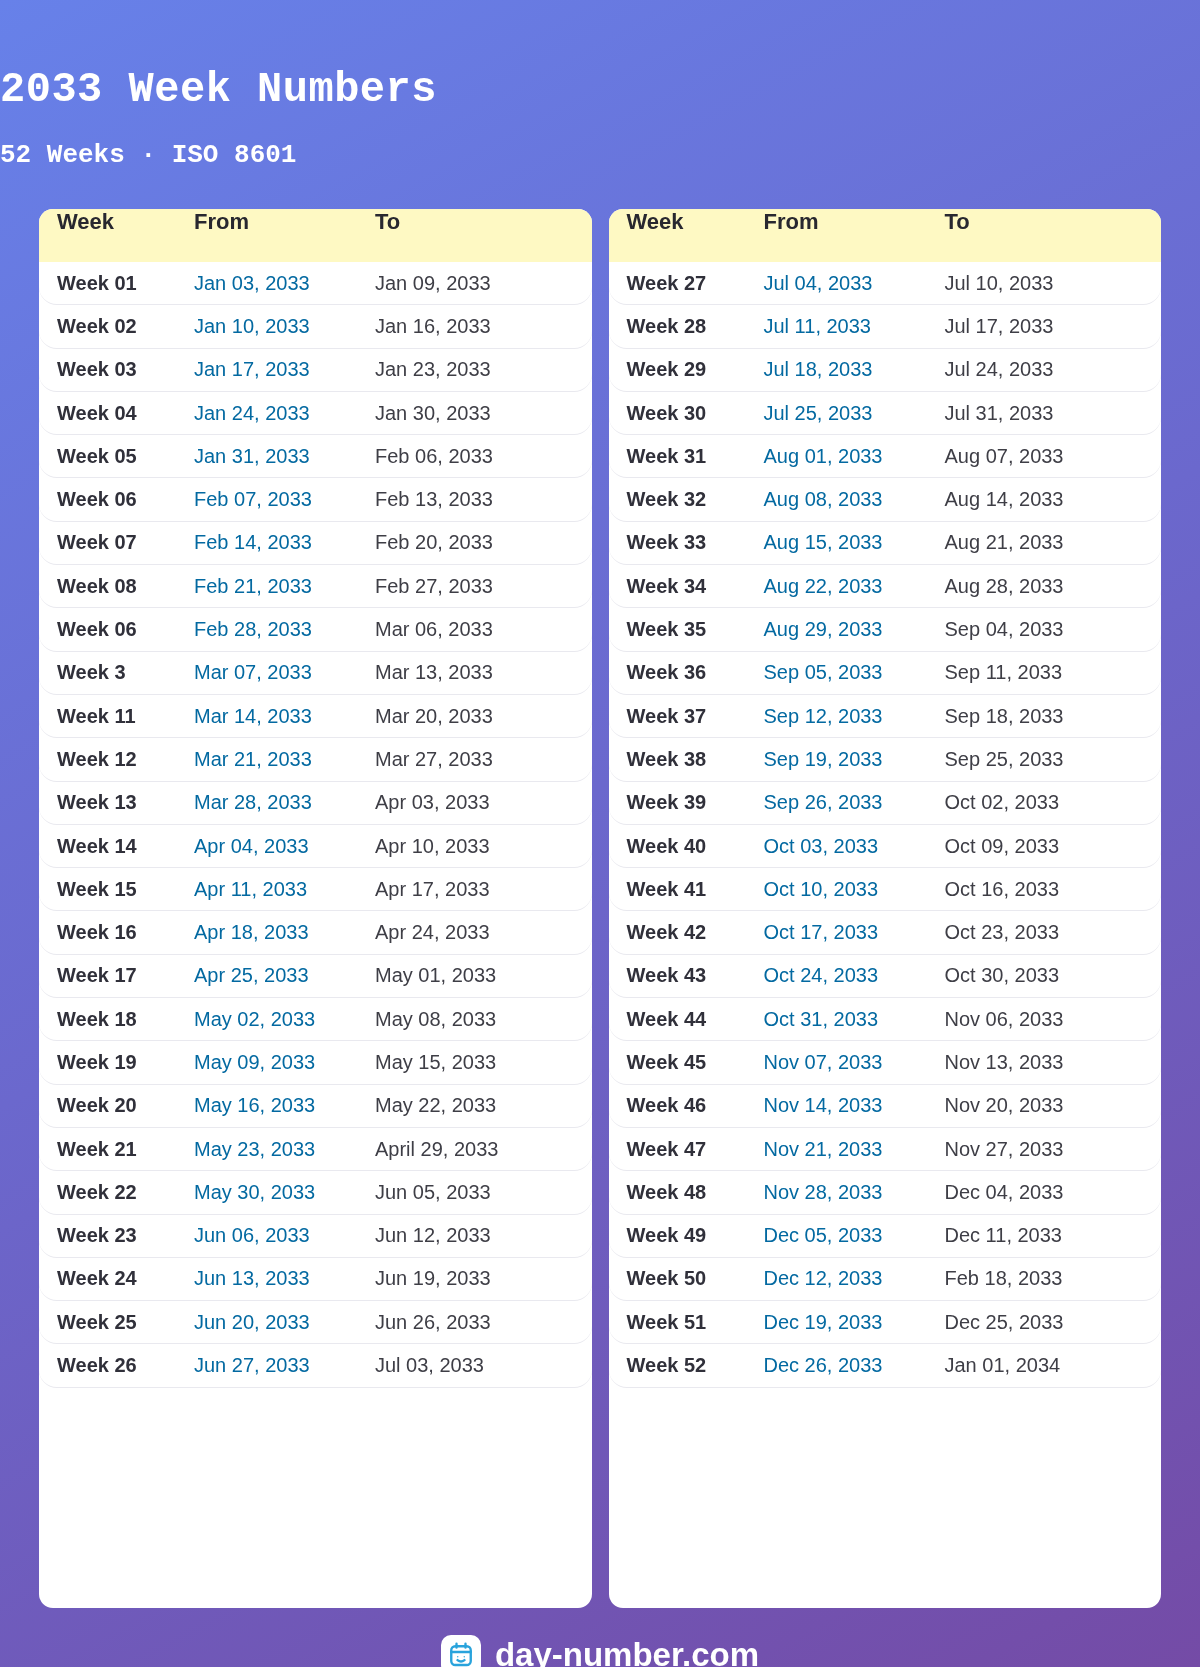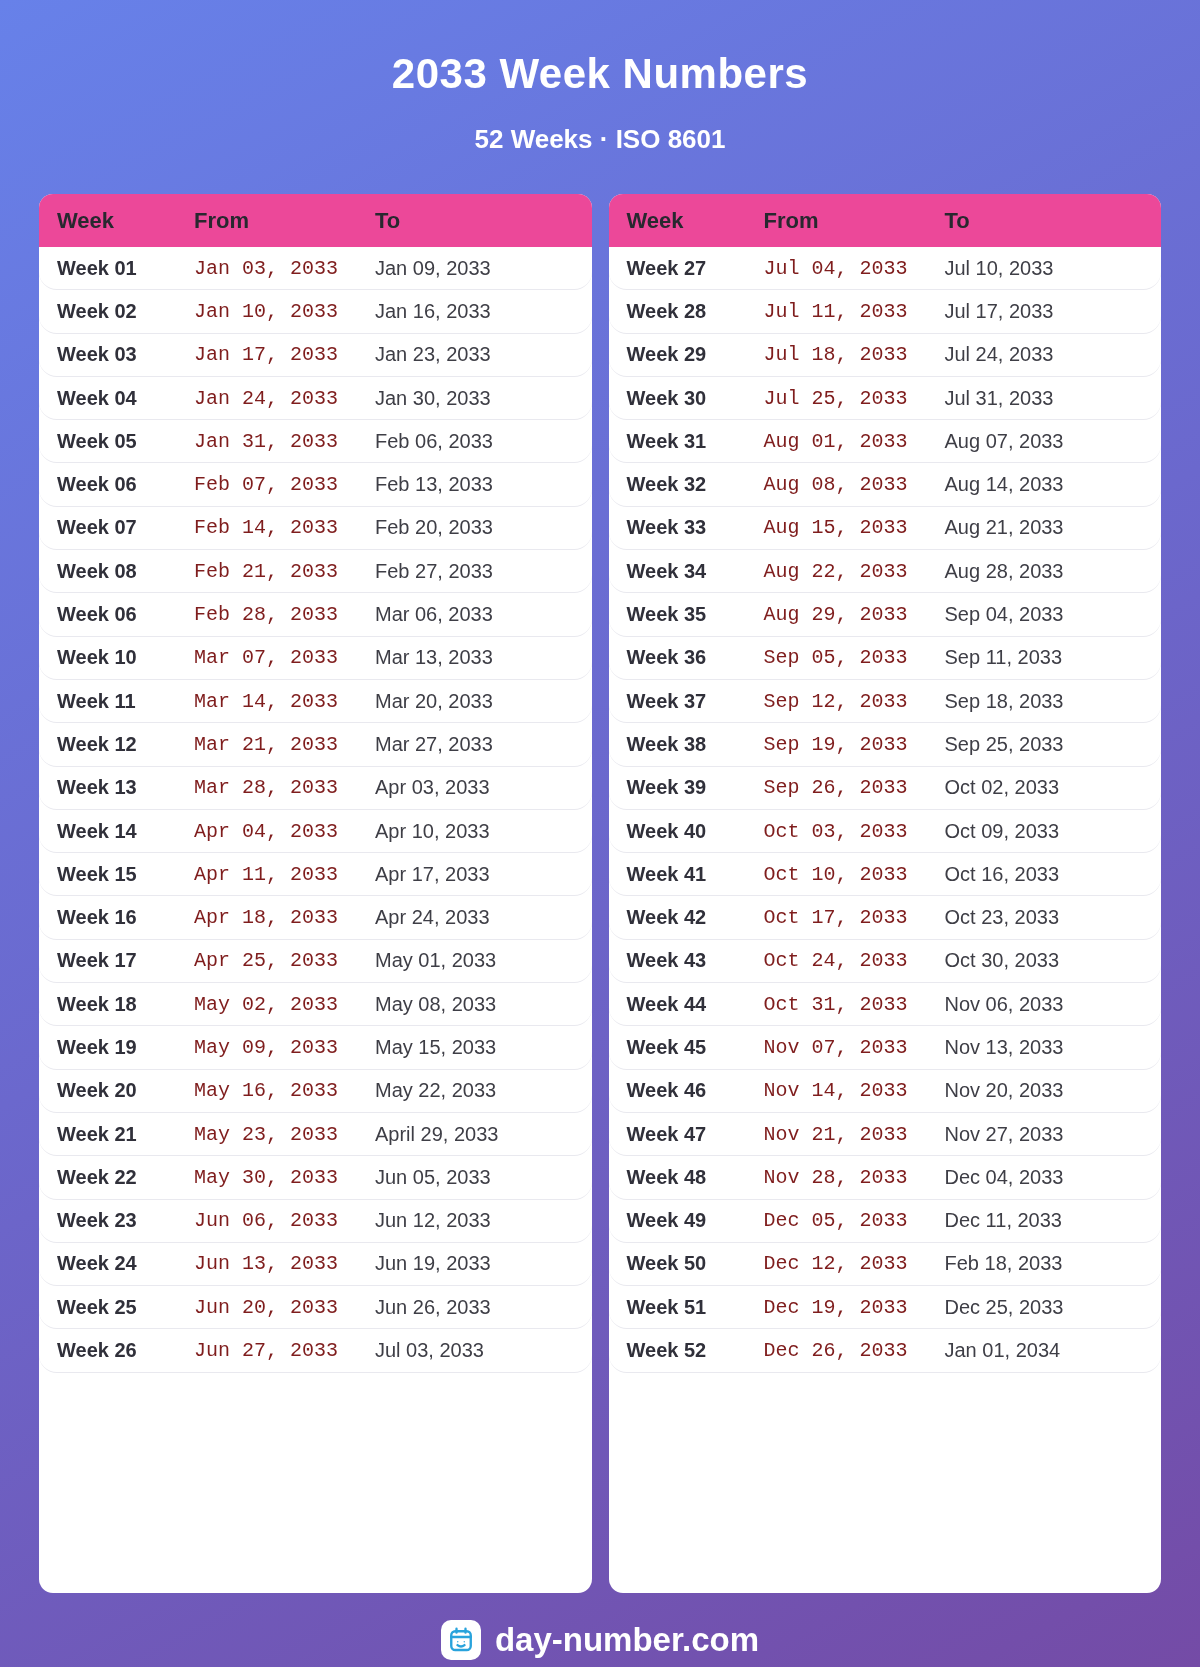--- a/index.html
+++ b/index.html
@@ -2,50 +2,50 @@
 <html><head>
 <meta charset="utf-8">
 <style>
   * { box-sizing: border-box; margin: 0; padding: 0; }
   html, body { width: 1200px; height: 1667px; }
   body {
     font-family: "Liberation Sans", sans-serif;
     background: linear-gradient(152deg, #6781e9 0%, #6b68cd 48%, #744ba6 100%);
     overflow: hidden;
   }
-  .page-header { text-align: center; padding-top: 50px; }
+  .page-header { text-align: left; padding-top: 66px; font-family: Liberation Mono, monospace; }
   .page-title {
     color: #ffffff; font-size: 42px; font-weight: 700; letter-spacing: 0.5px;
   }
   .page-subtitle {
     color: #ffffff; font-size: 26px; font-weight: 700; margin-top: 26px;
   }
   .cards {
     display: flex; gap: 17px; padding: 0 39px; margin-top: 39px;
   }
   .card {
     flex: 1; background: #ffffff; border-radius: 14px; overflow: hidden;
     height: 1399px;
   }
   .thead {
-    display: flex; align-items: center; background: #ec4899;
+    display: flex; align-items: flex-start; background: #fef9c3;
     height: 53px; padding-left: 18px;
     font-size: 22px; font-weight: 700; color: #28282f;
   }
   .col-week { width: 137px; }
   .col-from { width: 181px; }
   .col-to   { flex: 1; }
   .trow {
     display: flex; align-items: center; height: 43.3px; padding-left: 18px;
     border-bottom: 1px solid #e9e9ef;
     font-size: 20px;
     border-radius: 18px;
   }
   .cell-week { width: 137px; font-weight: 700; color: #30303a; }
-  .cell-from { width: 181px; color: #7f1d1d; font-family: Liberation Mono, monospace; }
+  .cell-from { width: 181px; color: #0369a1; }
   .cell-to   { flex: 1; color: #3e3e46; }
   .footer {
     display: flex; justify-content: center; align-items: center;
     gap: 14px; margin-top: 27px;
   }
   .brand-badge {
     width: 40px; height: 40px; background: #ffffff; border-radius: 10px;
     display: flex; align-items: center; justify-content: center;
     flex: 0 0 auto;
   }
@@ -117,21 +117,21 @@
           <div class="cell-to">Feb 27, 2033</div>
         </div>
 
         <div class="trow">
           <div class="cell-week">Week 06</div>
           <div class="cell-from">Feb 28, 2033</div>
           <div class="cell-to">Mar 06, 2033</div>
         </div>
 
         <div class="trow">
-          <div class="cell-week">Week 10</div>
+          <div class="cell-week">Week 3</div>
           <div class="cell-from">Mar 07, 2033</div>
           <div class="cell-to">Mar 13, 2033</div>
         </div>
 
         <div class="trow">
           <div class="cell-week">Week 11</div>
           <div class="cell-from">Mar 14, 2033</div>
           <div class="cell-to">Mar 20, 2033</div>
         </div>
 

